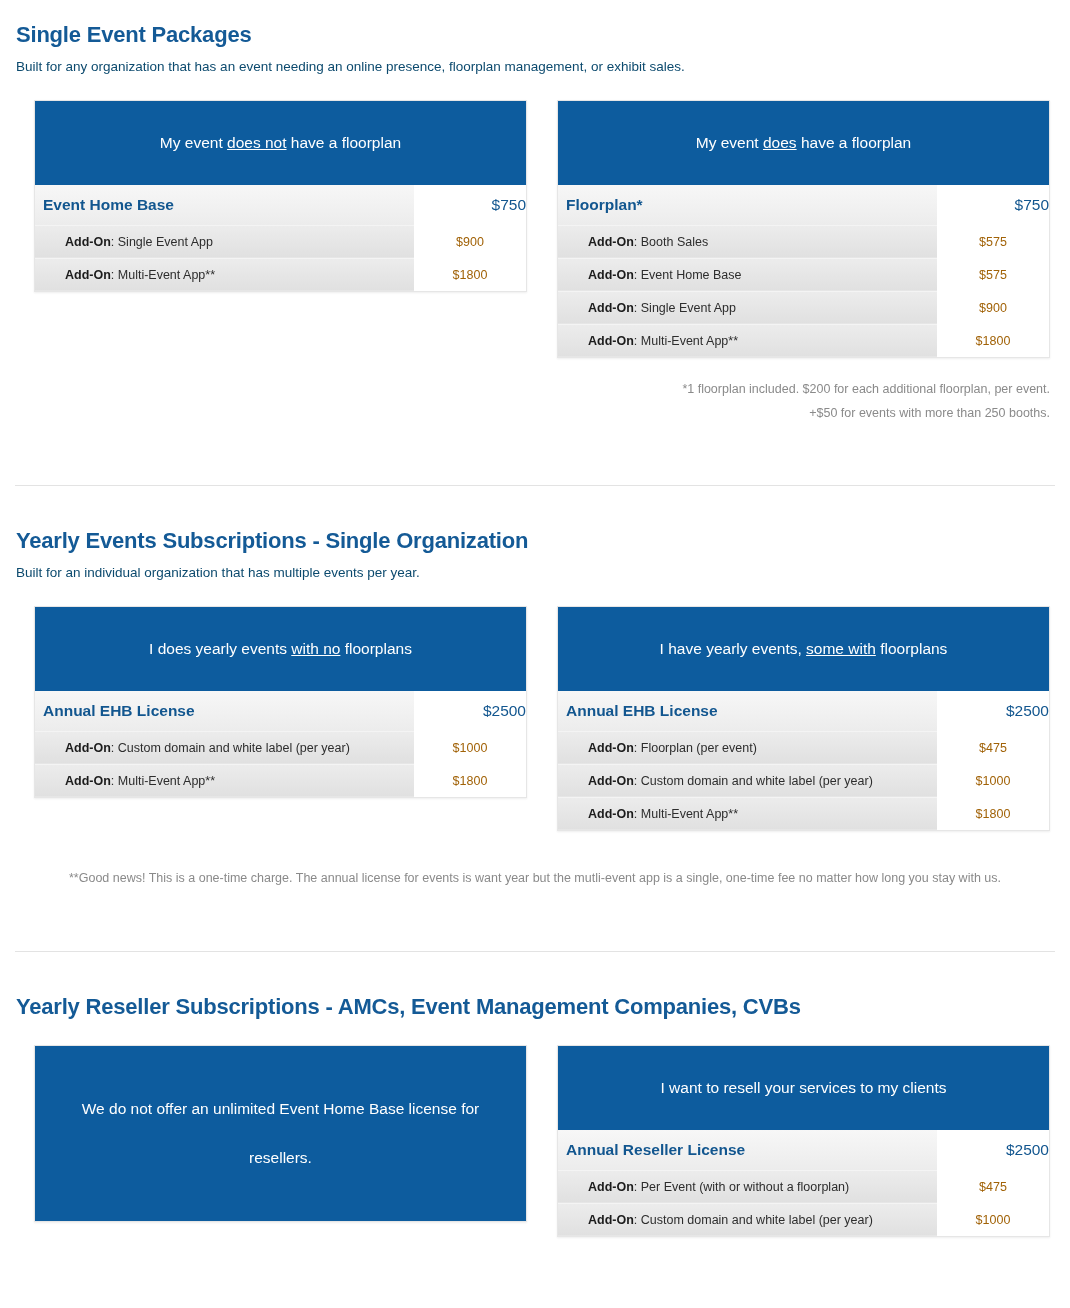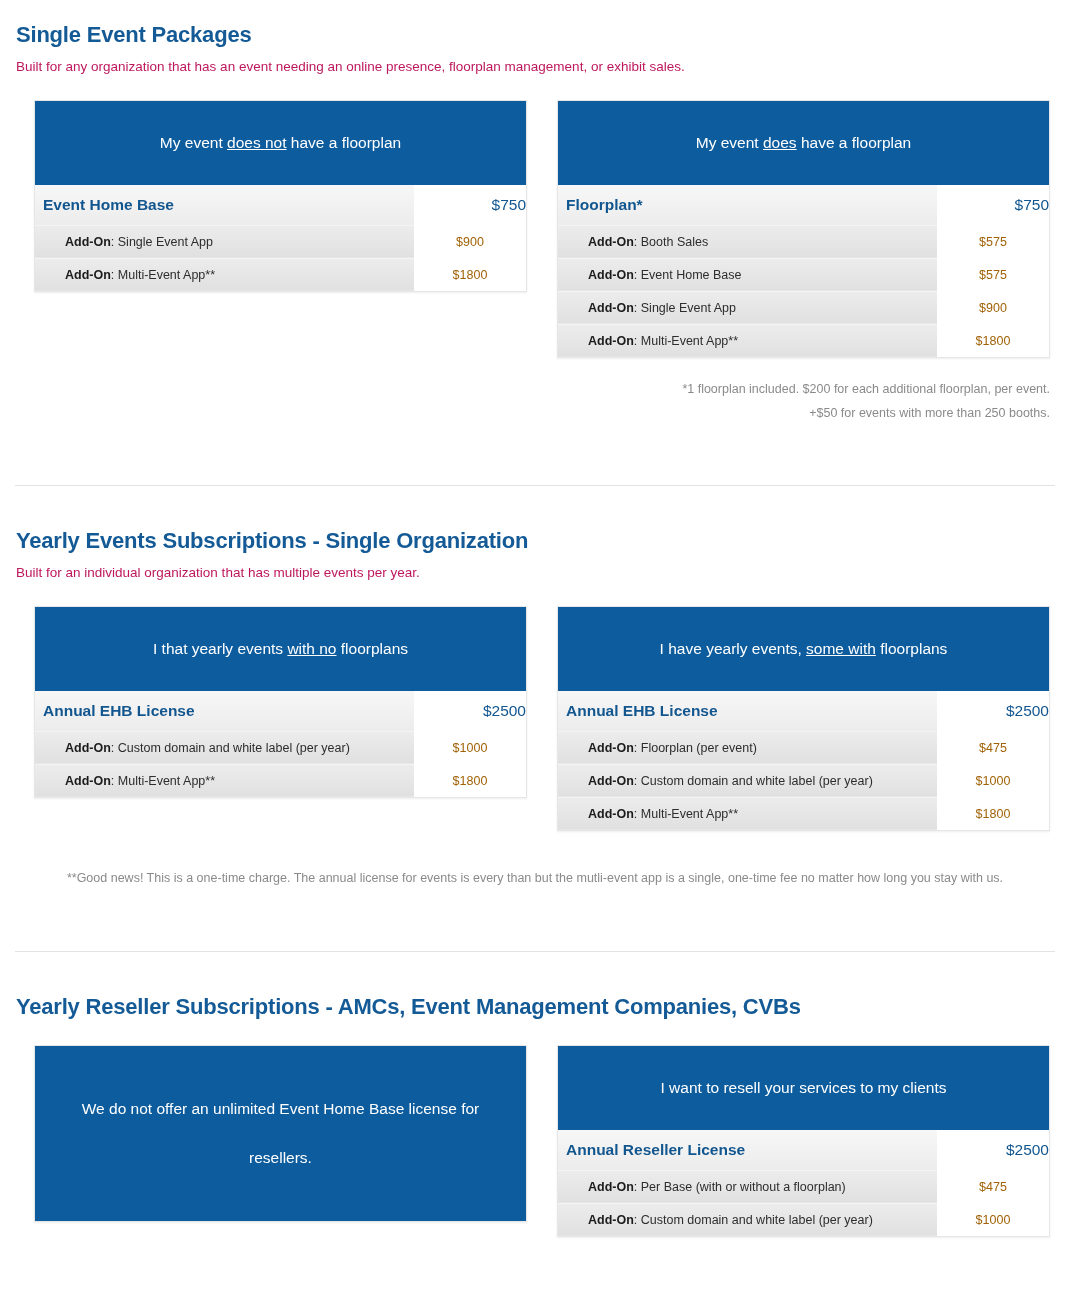--- a/index.html
+++ b/index.html
@@ -26,21 +26,21 @@
   .section-head { padding: 0 0 0 16px; }
   .section-title {
     color: #145a96;
     font-size: 22px;
     font-weight: bold;
     letter-spacing: -0.2px;
     margin: 0;
     line-height: 1.2;
   }
   .section-sub {
-    color: #be185d;
+    color: #0c4a6e;
     font-size: 13.5px;
     margin: 10px 0 0 0;
     line-height: 1.3;
   }
 
   
   .cards {
     display: flex;
     gap: 30px;
     padding: 0 18px 0 34px;
@@ -214,21 +214,21 @@
   <div class="section" style="padding-top:42px;">
     <div class="section-head">
       <h2 class="section-title">Yearly Events Subscriptions - Single Organization</h2>
       <p class="section-sub">Built for an individual organization that has multiple events per year.</p>
     </div>
 
     <div class="cards" style="margin-top:24px;">
 
       <div class="col">
         <div class="card">
-          <div class="card-header"><span>I that yearly events </span><u>with no</u><span> floorplans</span></div>
+          <div class="card-header"><span>I does yearly events </span><u>with no</u><span> floorplans</span></div>
           <table class="pricing">
             <tbody>
                 <tr class="row-title">
               <td class="label">Annual EHB License</td>
               <td class="price">$2500</td>
             </tr>
             <tr class="row-addon">
               <td class="label"><b>Add-On</b><span>: Custom domain and white label (per year)</span></td>
               <td class="price">$1000</td>
             </tr>
@@ -261,21 +261,21 @@
             <tr class="row-addon">
               <td class="label"><b>Add-On</b><span>: Multi-Event App**</span></td>
               <td class="price">$1800</td>
             </tr>
           </tbody>
             </table>
         </div>
       </div>
     </div>
 
-    <p class="wide-note" style="margin-top:38px;">**Good news! This is a one-time charge. The annual license for events is every than but the mutli-event app is a single, one-time fee no matter how long you stay with us.</p>
+    <p class="wide-note" style="margin-top:38px;">**Good news! This is a one-time charge. The annual license for events is want year but the mutli-event app is a single, one-time fee no matter how long you stay with us.</p>
   </div>
 
   <hr class="divider" style="margin-top:64px;">
 
   <div class="section" style="padding-top:42px;">
     <div class="section-head">
       <h2 class="section-title">Yearly Reseller Subscriptions - AMCs, Event Management Companies, CVBs</h2>
     </div>
 
     <div class="cards" style="margin-top:24px;">
@@ -289,21 +289,21 @@
       <div class="col">
         <div class="card">
           <div class="card-header">I want to resell your services to my clients</div>
           <table class="pricing">
             <tbody>
                 <tr class="row-title">
               <td class="label">Annual Reseller License</td>
               <td class="price">$2500</td>
             </tr>
             <tr class="row-addon">
-              <td class="label"><b>Add-On</b><span>: Per Base (with or without a floorplan)</span></td>
+              <td class="label"><b>Add-On</b><span>: Per Event (with or without a floorplan)</span></td>
               <td class="price">$475</td>
             </tr>
             <tr class="row-addon">
               <td class="label"><b>Add-On</b><span>: Custom domain and white label (per year)</span></td>
               <td class="price">$1000</td>
             </tr>
           </tbody>
             </table>
         </div>
       </div>

